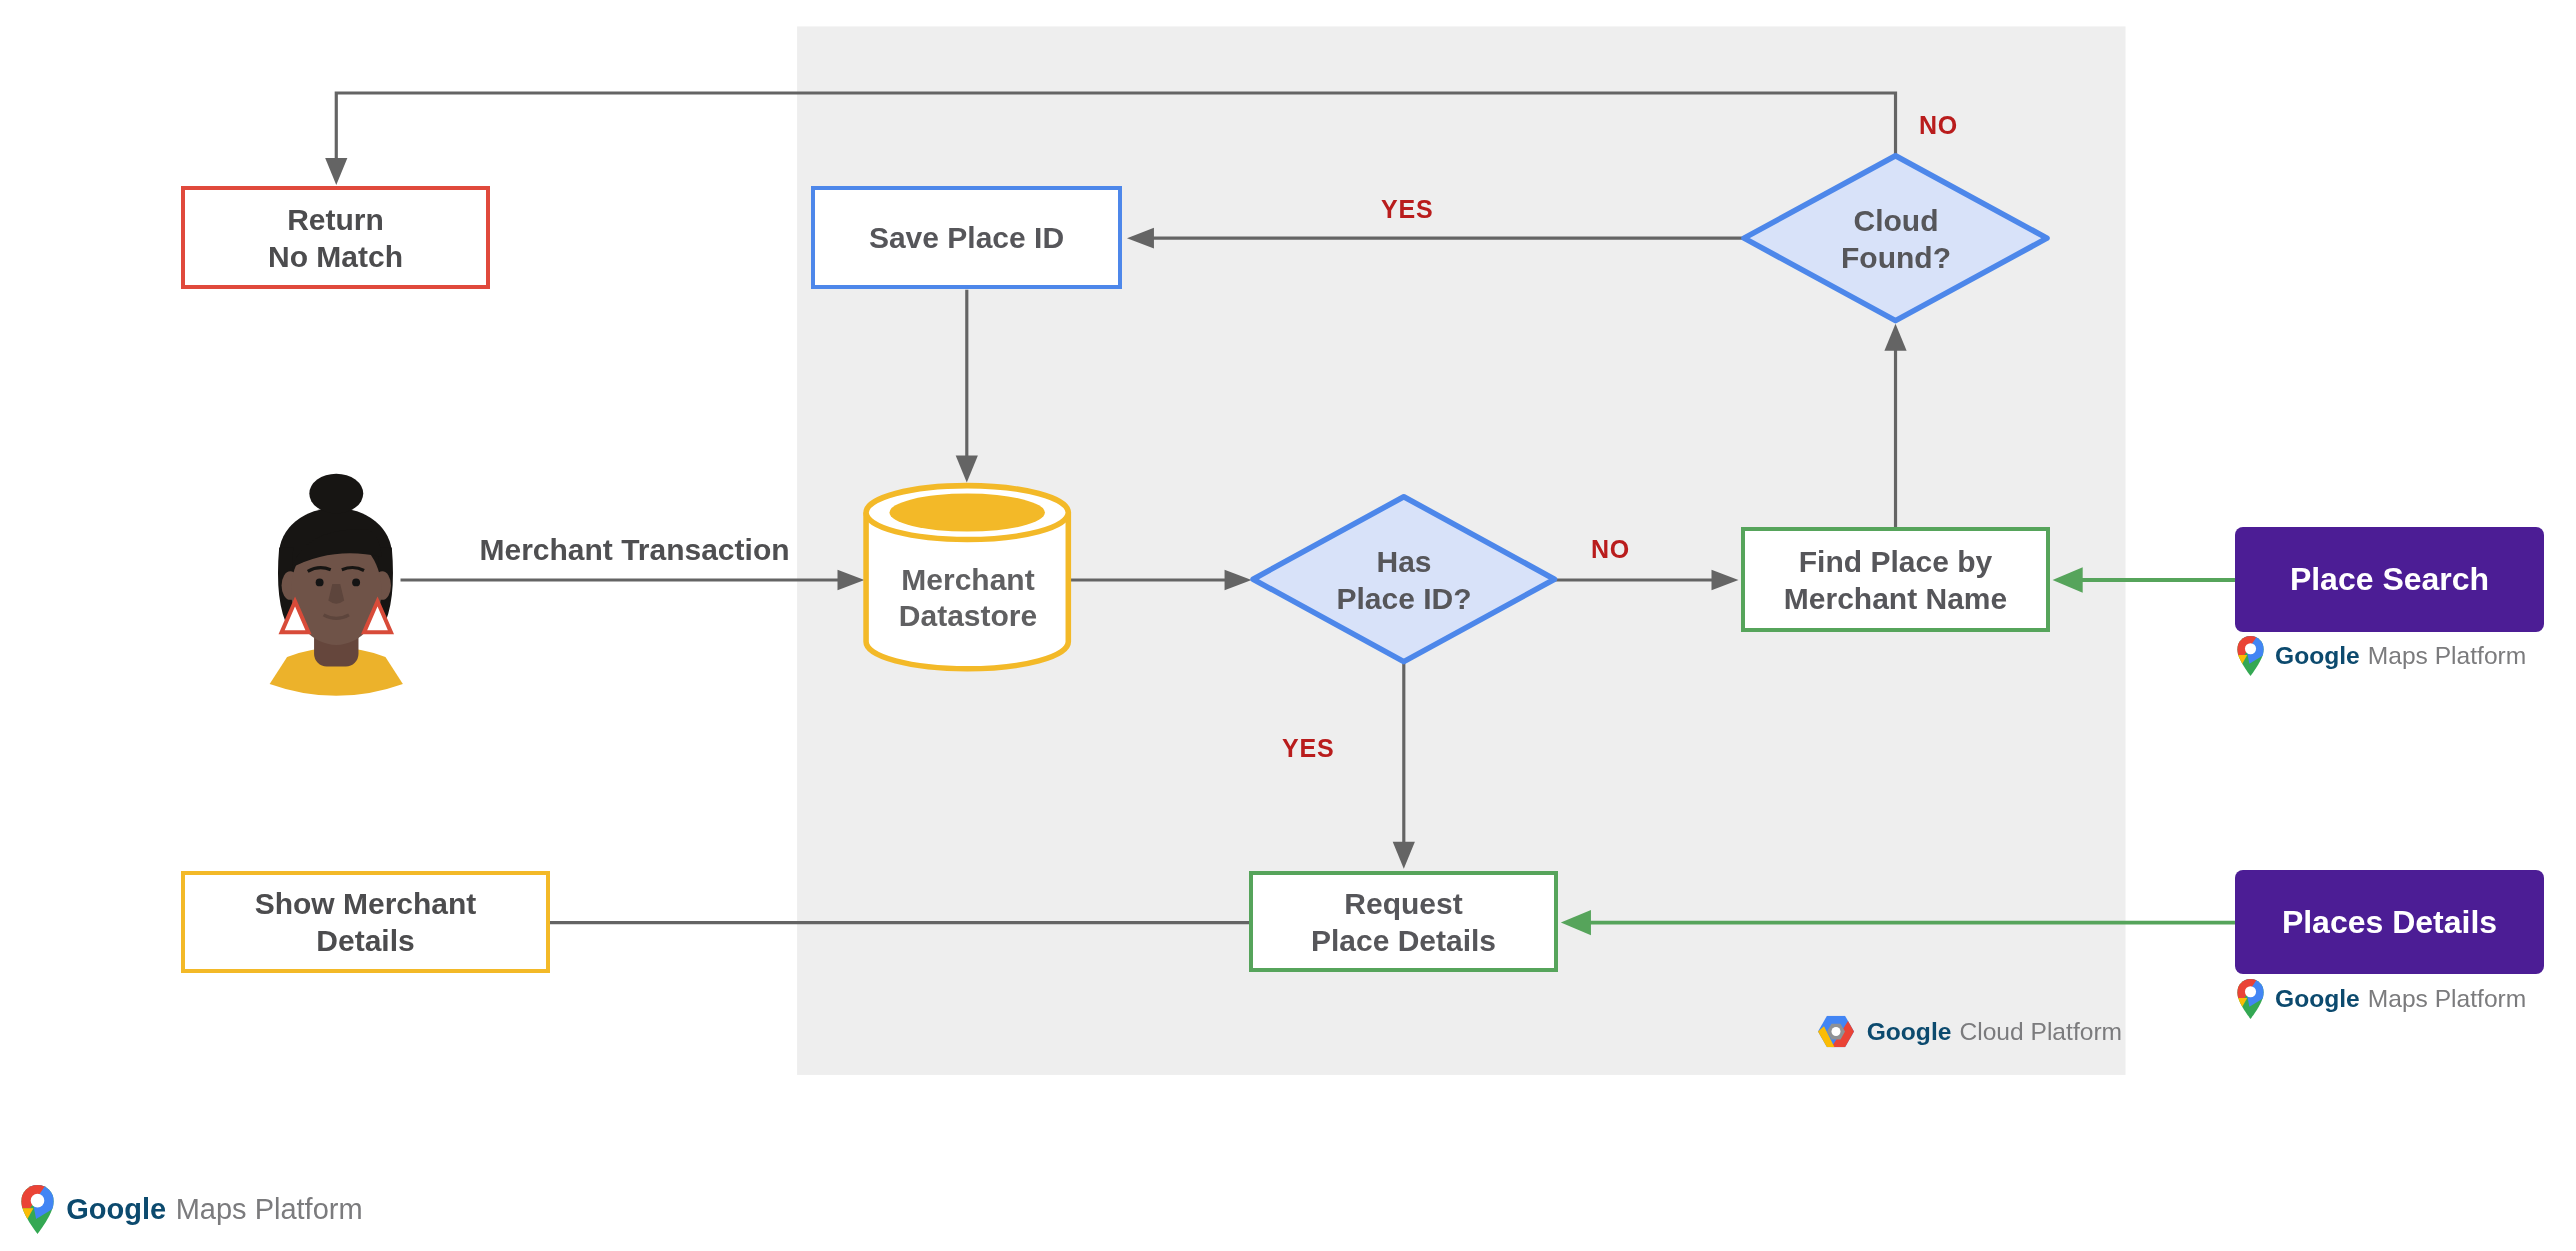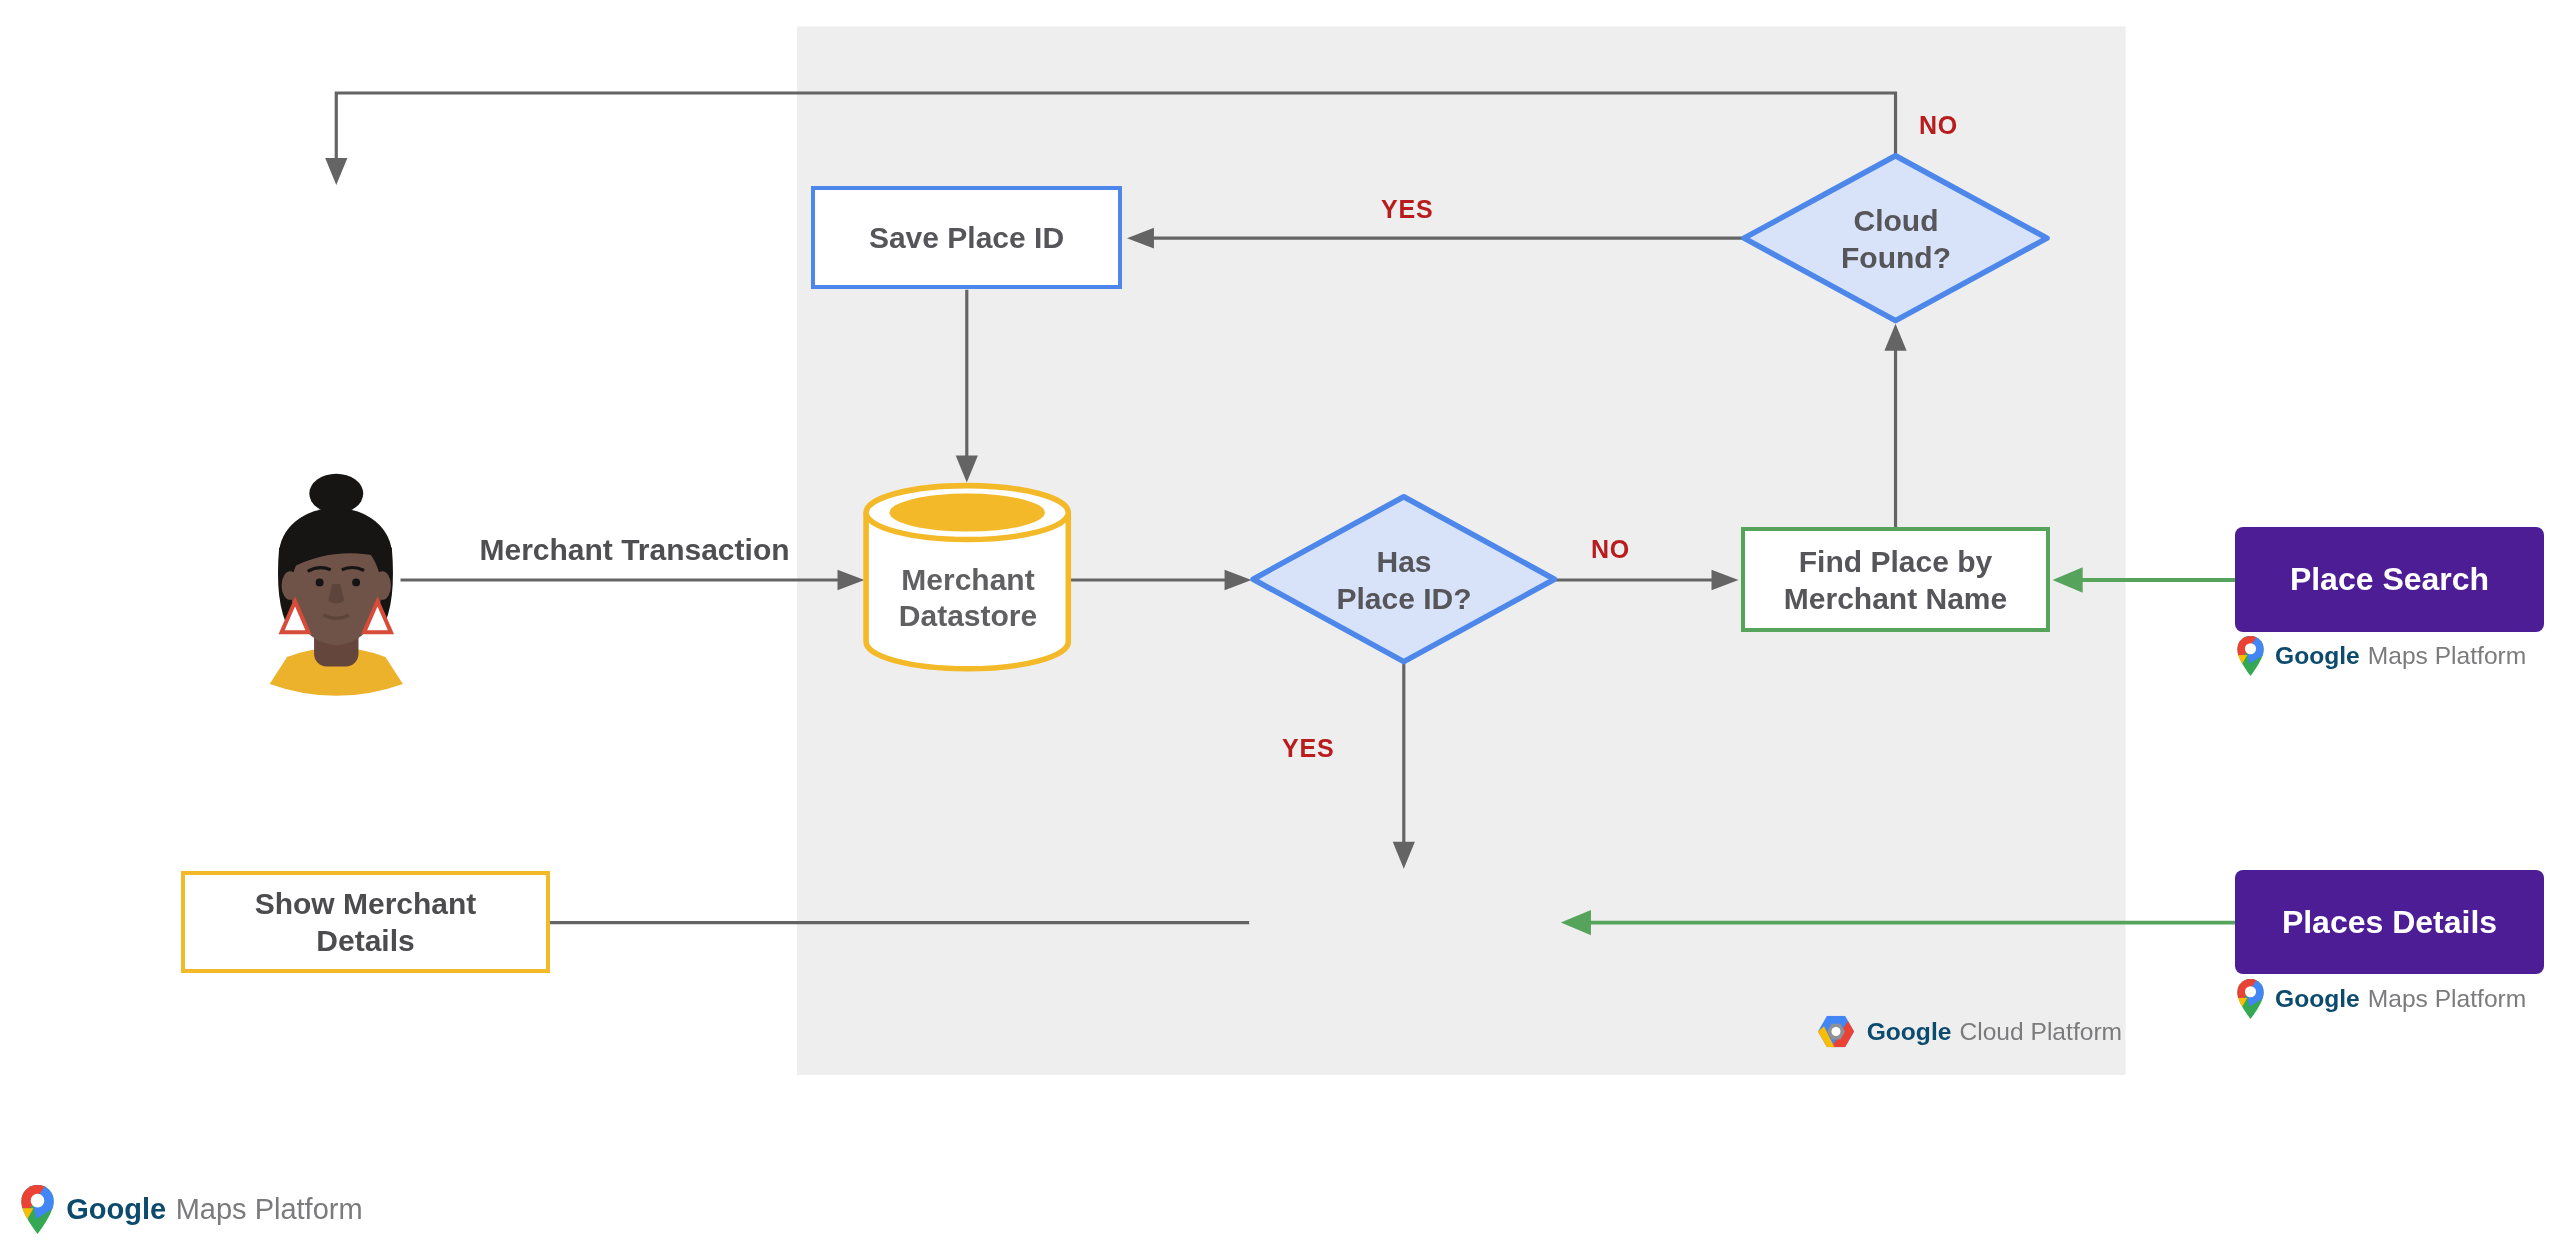--- a/index.html
+++ b/index.html
@@ -128,30 +128,38 @@
       <path d="M431 718 Q446 712 459 719" stroke="#171513" stroke-width="4" fill="none"></path>
       <circle cx="403" cy="734" r="5" fill="#141414"></circle>
       <circle cx="449" cy="734" r="5" fill="#141414"></circle>
       <path d="M419 736 L429 736 L434 757 Q424 765 414 757 Z" fill="#5d453c"></path>
       <path d="M408 775 Q424 784 440 775" stroke="#5d453c" stroke-width="4" fill="none"></path>
       <path d="M372 758 L389 797 L355 797 Z" fill="#ffffff" stroke="#d84b39" stroke-width="5"></path>
       <path d="M476 758 L493 797 L459 797 Z" fill="#ffffff" stroke="#d84b39" stroke-width="5"></path>
     </g>
   </svg>
 
+  <div class="box red" style="left:181px;top:186px;width:309px;height:103px;">
+    <span>Return</span>
+    <span>No Match</span>
+  </div>
 
   <div class="box blue" style="left:811px;top:186px;width:311px;height:103px;">
     <span>Save Place ID</span>
   </div>
 
   <div class="box green" style="left:1741px;top:527px;width:309px;height:105px;">
     <span>Find Place by</span>
     <span>Merchant Name</span>
   </div>
 
+  <div class="box green" style="left:1249px;top:871px;width:309px;height:101px;">
+    <span>Request</span>
+    <span>Place Details</span>
+  </div>
 
   <div class="box yellow" style="left:181px;top:871px;width:369px;height:102px;">
     <span>Show Merchant</span>
     <span>Details</span>
   </div>
 
   <div class="btn" style="left:2235px;top:527px;width:309px;height:105px;">
     <span>Place Search</span>
   </div>
   <div class="btn" style="left:2235px;top:870px;width:309px;height:104px;">

